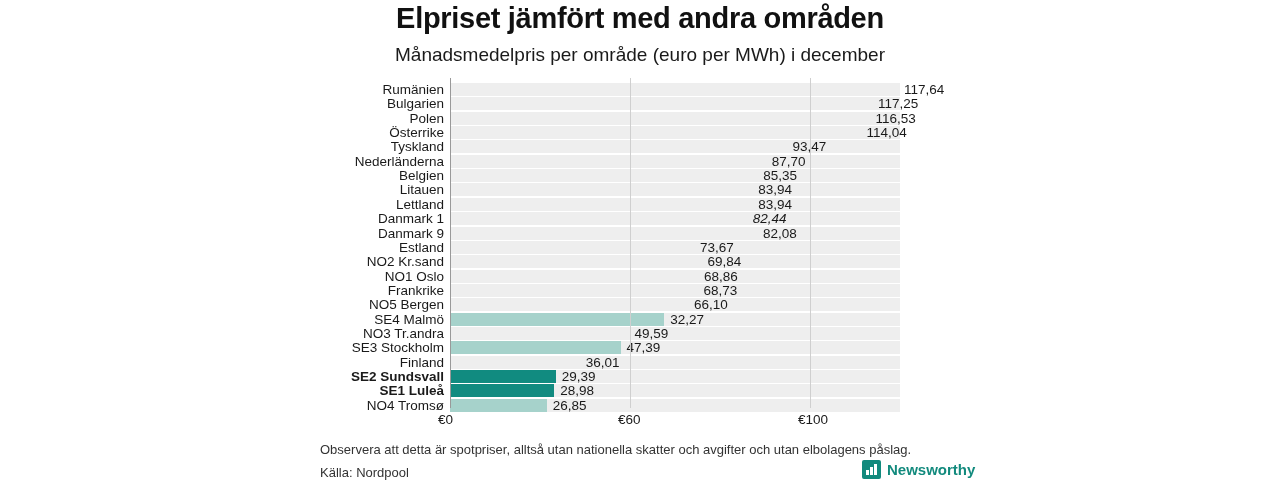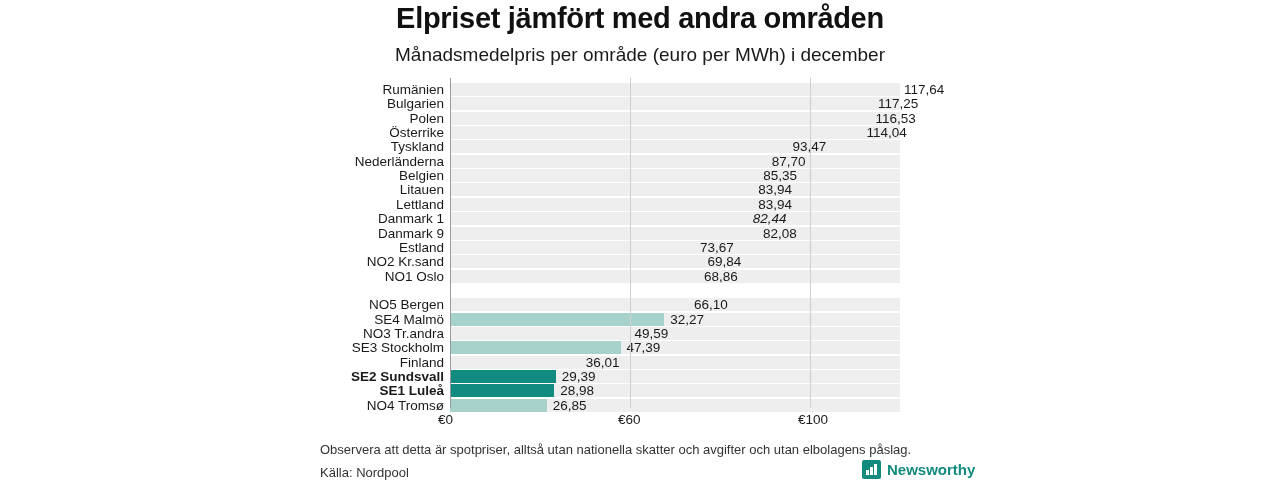--- a/index.html
+++ b/index.html
@@ -243,20 +243,26 @@
           <div class="row-label">NO2 Kr.sand</div>
           <div class="track" style="width: 450px; background: rgb(238, 238, 238);"></div>
           <div class="bar" style="width: 251.424px; background: rgb(238, 238, 238);"></div>
           <div class="row-value" style="left: 387.424px; text-align: center;">69,84</div>
         </div>
         <div class="row" style="top: 191.55px;">
           <div class="row-label">NO1 Oslo</div>
           <div class="track" style="width: 450px; background: rgb(238, 238, 238);"></div>
           <div class="bar" style="width: 247.896px; background: rgb(238, 238, 238);"></div>
           <div class="row-value" style="left: 383.896px;">68,86</div>
+        </div>
+        <div class="row" style="top: 205.9px;">
+          <div class="row-label">Frankrike</div>
+          <div class="track" style="width: 450px; background: rgb(238, 238, 238);"></div>
+          <div class="bar" style="width: 247.428px; background: rgb(238, 238, 238);"></div>
+          <div class="row-value" style="left: 383.428px;">68,73</div>
         </div>
         <div class="row" style="top: 220.25px;">
           <div class="row-label">NO5 Bergen</div>
           <div class="track" style="width: 450px; background: rgb(238, 238, 238);"></div>
           <div class="bar" style="width: 237.96px; background: rgb(238, 238, 238);"></div>
           <div class="row-value" style="left: 373.96px;">66,10</div>
         </div>
         <div class="row" style="top: 234.6px;">
           <div class="row-label">SE4  Malmö</div>
           <div class="track" style="width: 450px; background: rgb(238, 238, 238);"></div>

